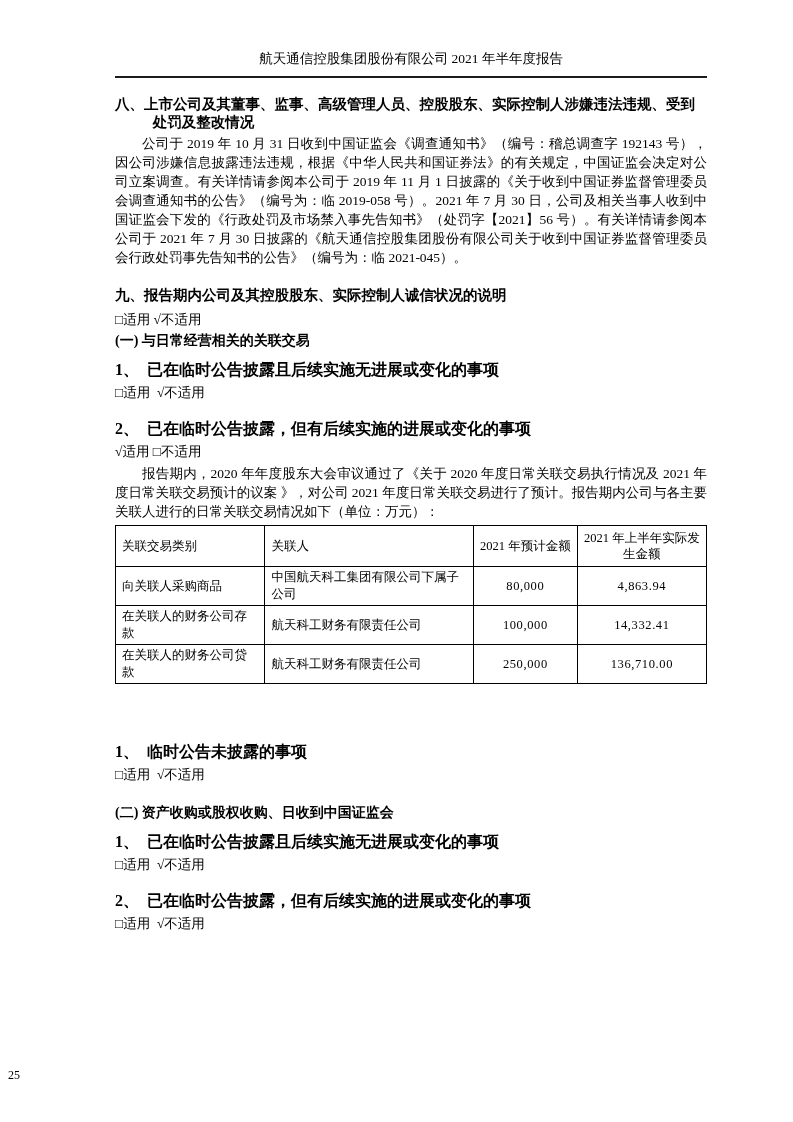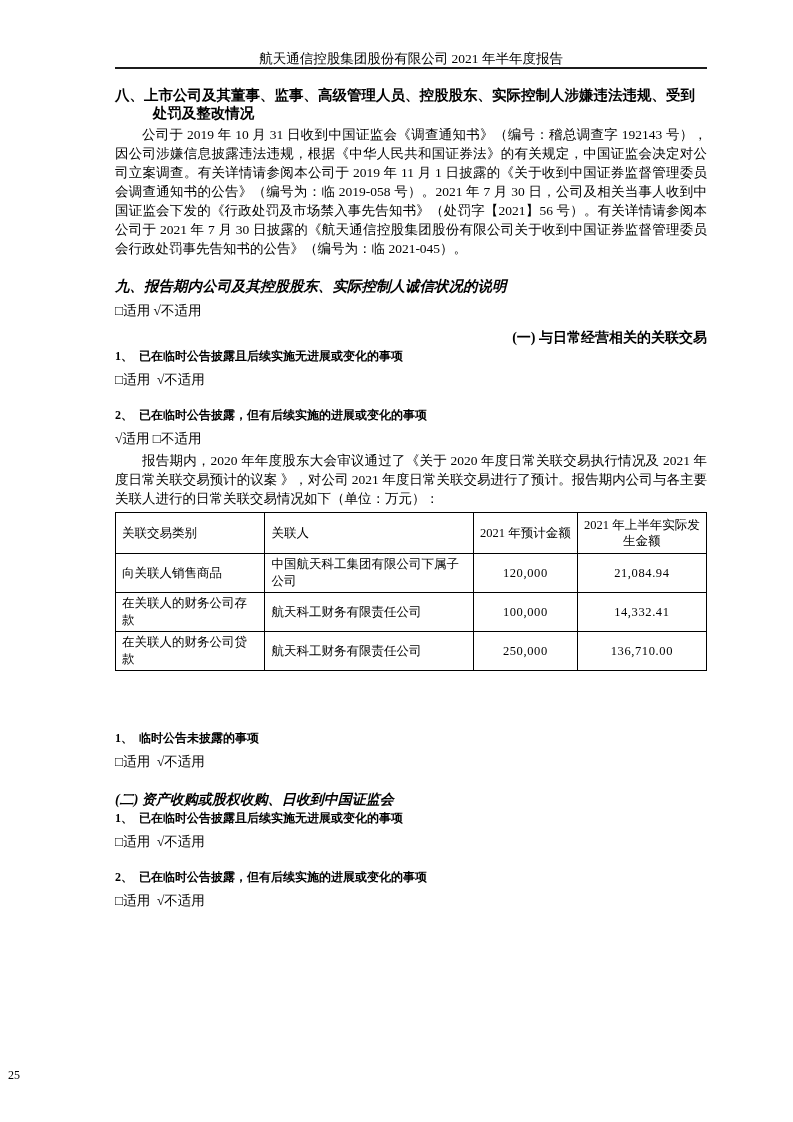--- a/index.html
+++ b/index.html
@@ -10,38 +10,38 @@
     background:#ffffff;
     font-family:"Liberation Serif","DejaVu Serif",serif;
     color:#000;
     overflow:hidden;
   }
   .doc-header {
     margin:50px 86px 0 115px;
     text-align:center;
     font-size:13.5px;
     line-height:17px;
-    padding-bottom:0;
+    padding-bottom:9px;
     border-bottom:2px solid #1c1c1c;
   }
   .content { margin:0 86px 0 115px; font-size:13.5px; }
   .h1 {
     font-weight:bold; font-size:14.5px; line-height:18px;
     margin:17px 0 0 0;
     padding-left:2.6em; text-indent:-2.6em;
   }
   .h2 { font-weight:bold; font-size:14px; line-height:19px; margin:14px 0 0 0; }
-  .h3 { font-weight:bold; font-size:12px; line-height:19px; margin:0 0 0 0; white-space:pre-wrap; }
+  .h3 { font-weight:bold; font-size:16px; line-height:19px; margin:10px 0 0 0; white-space:pre-wrap; }
   .appl { font-size:13.5px; line-height:18px; margin-top:5px; white-space:pre-wrap; }
   .appl-tight { margin-top:2px; }
   .para {
     text-align:justify; text-indent:2em;
     line-height:19px; margin:3px 0 0 0;
   }
-  .mt19 { margin-top:19px;font-style:italic; }
+  .mt19 { margin-top:19px; }
   .mt17 { margin-top:17px; }
   .mt58 { margin-top:58px; }
   table.rel {
     border-collapse:collapse; width:100%;
     table-layout:fixed; margin-top:4px;
     font-size:12.5px;
   }
   table.rel th, table.rel td {
     border:1px solid #000;
     padding:2px 6px;
@@ -74,42 +74,42 @@
   </div>
 
   <div class="content">
 
     <div class="h1">八、上市公司及其董事、监事、高级管理人员、控股股东、实际控制人涉嫌违法违规、受到处罚及整改情况</div>
     <div class="para">公司于 2019 年 10 月 31 日收到中国证监会《调查通知书》（编号：稽总调查字 192143 号），因公司涉嫌信息披露违法违规，根据《中华人民共和国证券法》的有关规定，中国证监会决定对公司立案调查。有关详情请参阅本公司于 2019 年 11 月 1 日披露的《关于收到中国证券监督管理委员会调查通知书的公告》（编号为：临 2019-058 号）。2021 年 7 月 30 日，公司及相关当事人收到中国证监会下发的《行政处罚及市场禁入事先告知书》（处罚字【2021】56 号）。有关详情请参阅本公司于 2021 年 7 月 30 日披露的《航天通信控股集团股份有限公司关于收到中国证券监督管理委员会行政处罚事先告知书的公告》（编号为：临 2021-045）。</div>
 
     <div class="h1 mt19">九、报告期内公司及其控股股东、实际控制人诚信状况的说明</div>
     <div class="appl" style="margin-top:7px;">□适用 √不适用</div>
 
-    <div class="h2" style="margin-top:8px;text-align:right;">(一) 与日常经营相关的关联交易</div>
+    <div class="h2" style="margin-top:2px;">(一) 与日常经营相关的关联交易</div>
 
     <div class="h3">1、  已在临时公告披露且后续实施无进展或变化的事项</div>
     <div class="appl">□适用  √不适用</div>
 
     <div class="h3 mt17">2、  已在临时公告披露，但有后续实施的进展或变化的事项</div>
     <div class="appl">√适用 □不适用</div>
     <div class="para">报告期内，2020 年年度股东大会审议通过了《关于 2020 年度日常关联交易执行情况及 2021 年度日常关联交易预计的议案 》，对公司 2021 年度日常关联交易进行了预计。报告期内公司与各主要关联人进行的日常关联交易情况如下（单位：万元）：</div>
 
     <table class="rel">
       <tbody>
         <tr class="head">
           <th class="c1 hl">关联交易类别</th>
           <th class="c2 hl">关联人</th>
           <th class="c3 hc">2021 年预计金额</th>
           <th class="c4 hc">2021 年上半年实际发生金额</th>
         </tr>
         <tr class="data">
-          <td class="c1">向关联人销售商品</td>
+          <td class="c1">向关联人采购商品</td>
           <td class="c2">中国航天科工集团有限公司下属子公司</td>
-          <td class="c3 num">120,000</td>
-          <td class="c4 num">21,084.94</td>
+          <td class="c3 num">80,000</td>
+          <td class="c4 num">4,863.94</td>
         </tr>
         <tr class="data">
           <td class="c1">在关联人的财务公司存款</td>
           <td class="c2">航天科工财务有限责任公司</td>
           <td class="c3 num">100,000</td>
           <td class="c4 num">14,332.41</td>
         </tr>
         <tr class="data">
           <td class="c1">在关联人的财务公司贷款</td>
           <td class="c2">航天科工财务有限责任公司</td>

